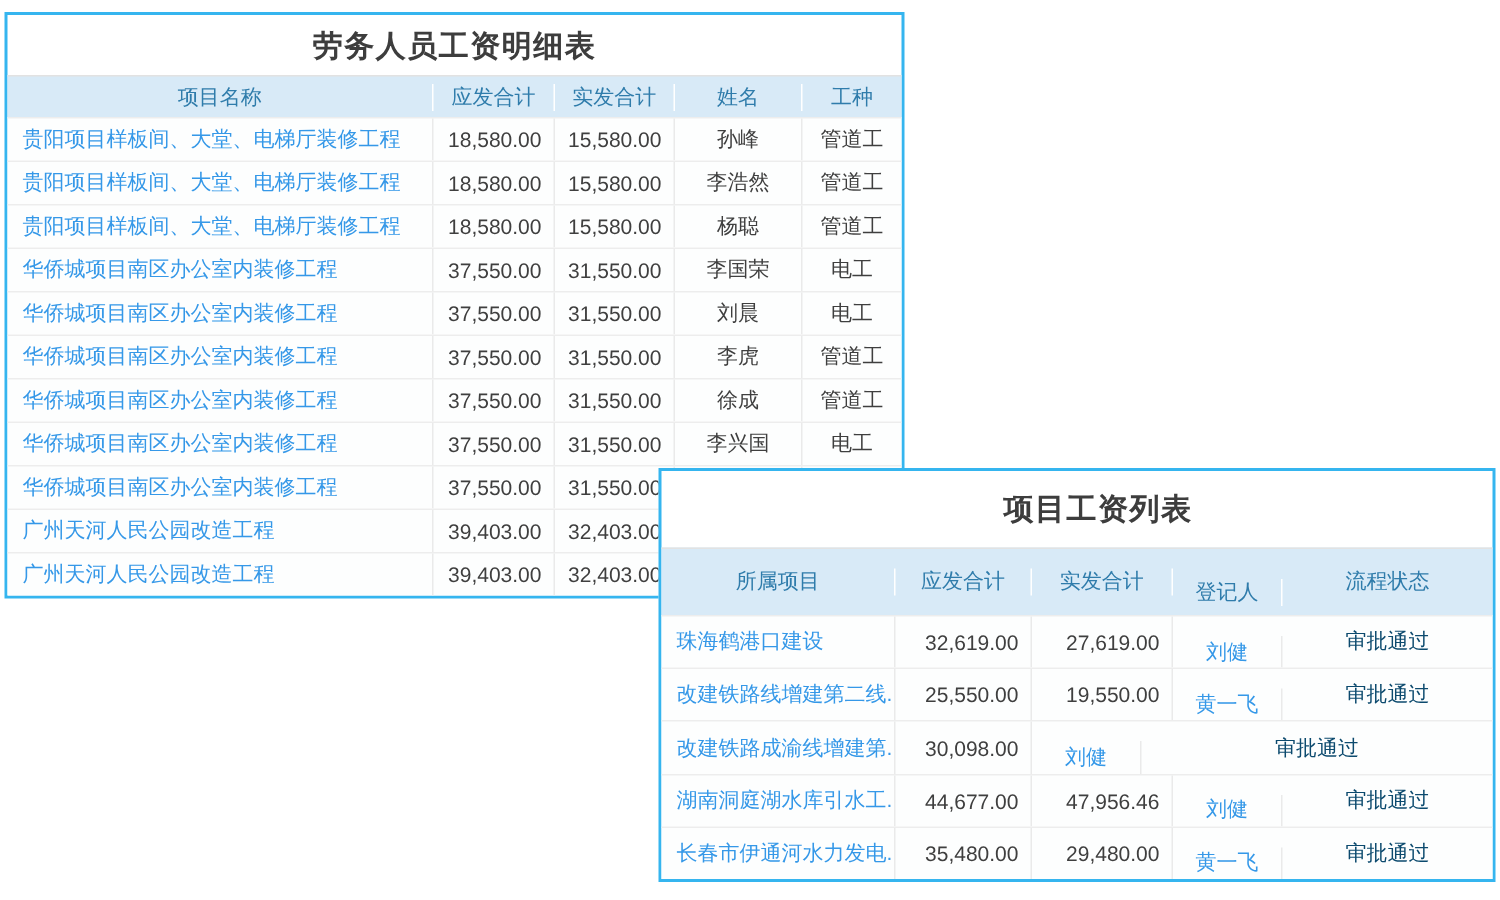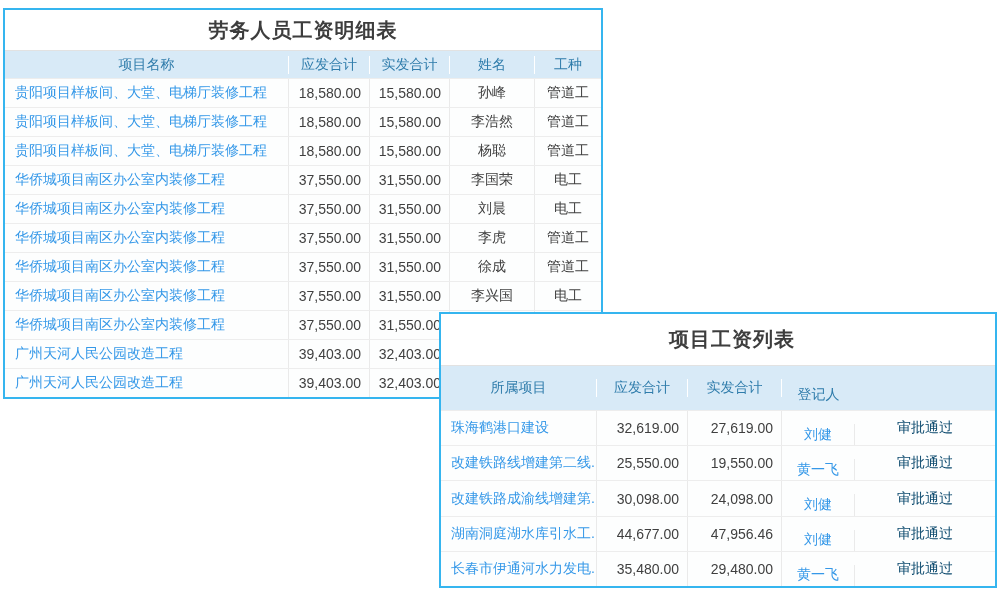--- a/index.html
+++ b/index.html
@@ -141,41 +141,41 @@
 </div>
 
 <div id="t2" class="panel">
   <div class="panel-title">项目工资列表</div>
 
   <div class="hdr-row">
     <div class="cell c1">所属项目</div>
     <div class="cell c2">应发合计</div>
     <div class="cell c3">实发合计</div>
     <div class="cell c4">登记人</div>
+    <div class="cell c5">流程状态</div>
   </div>
 
   <div class="body-rows">
     <div class="data-row">
       <div class="cell c1 left link">珠海鹤港口建设</div>
       <div class="cell c2 right">32,619.00</div>
       <div class="cell c3 right">27,619.00</div>
       <div class="cell c4 link">刘健</div>
       <div class="cell c5 status">审批通过</div>
     </div>
     <div class="data-row">
       <div class="cell c1 left link">改建铁路线增建第二线...</div>
       <div class="cell c2 right">25,550.00</div>
       <div class="cell c3 right">19,550.00</div>
       <div class="cell c4 link">黄一飞</div>
       <div class="cell c5 status">审批通过</div>
     </div>
     <div class="data-row">
       <div class="cell c1 left link">改建铁路成渝线增建第...</div>
       <div class="cell c2 right">30,098.00</div>
-      <div class="cell c3 right">24,098.00</div>
       <div class="cell c4 link">刘健</div>
       <div class="cell c5 status">审批通过</div>
     </div>
     <div class="data-row">
       <div class="cell c1 left link">湖南洞庭湖水库引水工...</div>
       <div class="cell c2 right">44,677.00</div>
       <div class="cell c3 right">47,956.46</div>
       <div class="cell c4 link">刘健</div>
       <div class="cell c5 status">审批通过</div>
     </div>

